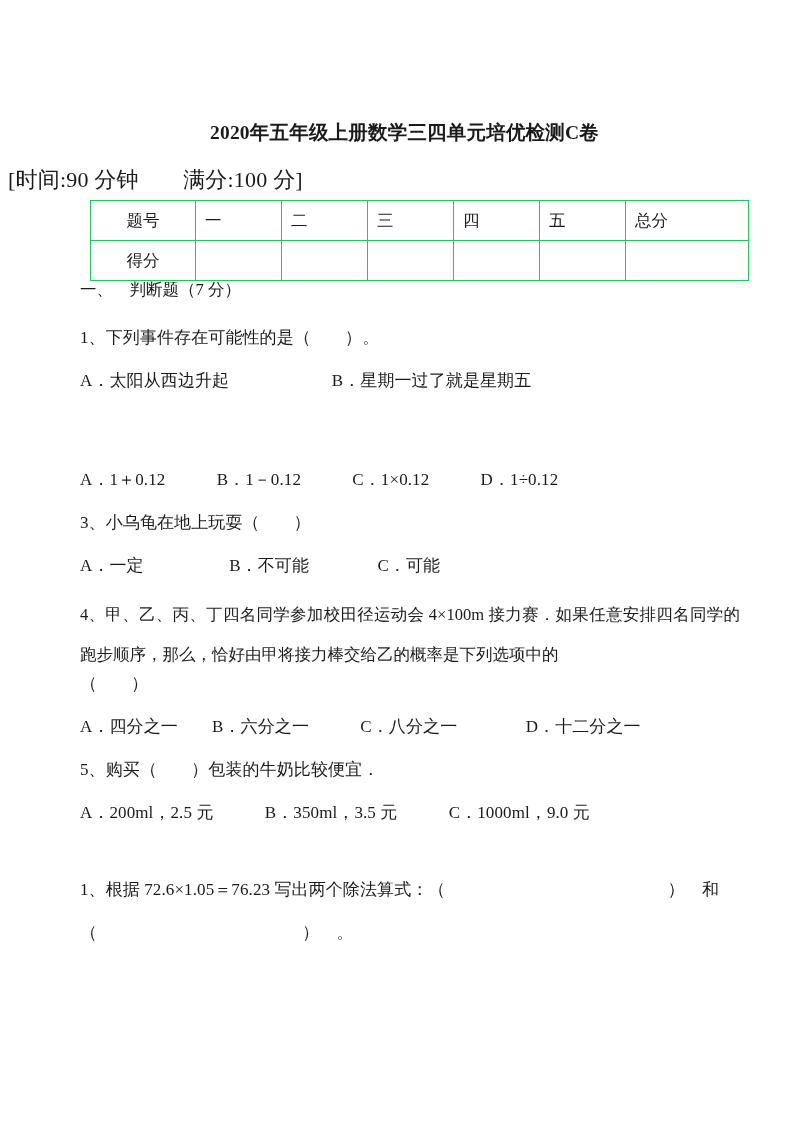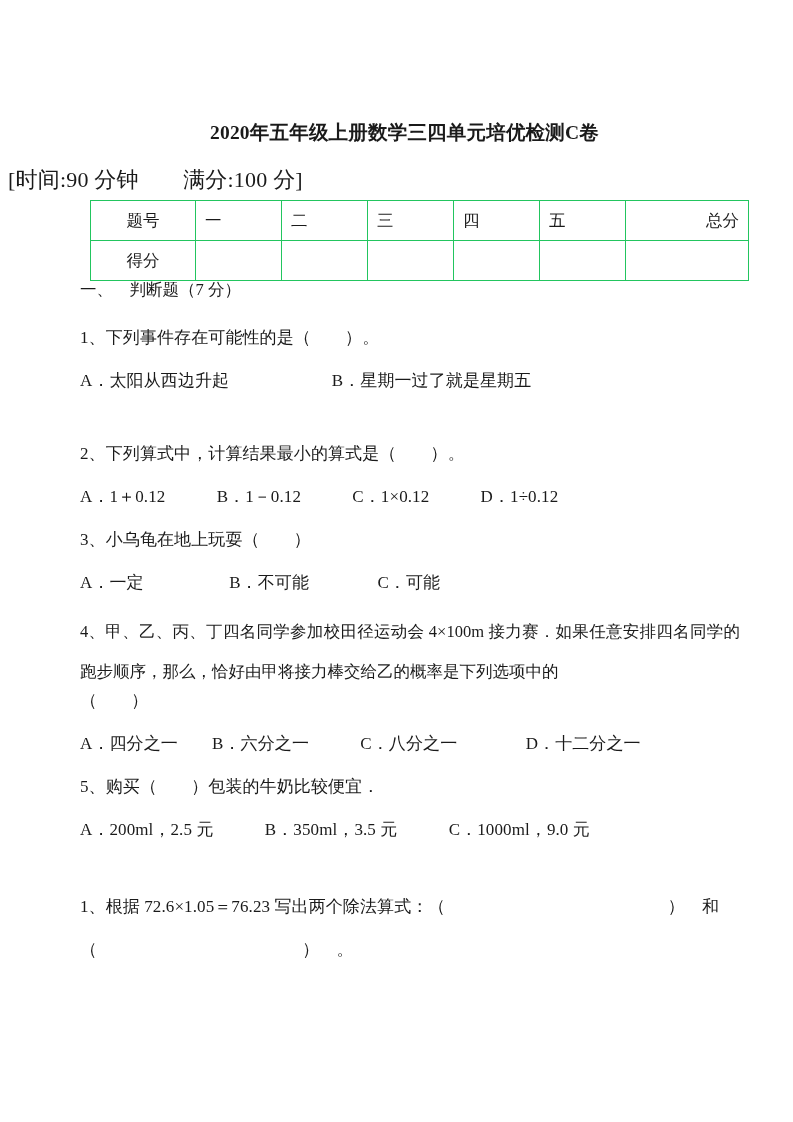--- a/index.html
+++ b/index.html
@@ -73,21 +73,21 @@
   td.label-cell {
     width: 86px;
     text-align: center;
   }
   td.num-cell {
     width: 67px;
     text-align: left;
   }
   td.total-cell {
     width: 104px;
-    text-align: right;
+    text-align: left;
   }
 
   
   .content {
     position: absolute;
     left: 72px;
     top: 282px;
     width: 660px;
   }
   .line {
@@ -155,21 +155,20 @@
 
     <div class="gap-30"></div>
     <div class="line">1、下列事件存在可能性的是（　　）。</div>
 
     <div class="gap-26"></div>
     <div class="line">A．太阳从西边升起　　　　　　B．星期一过了就是星期五</div>
 
     <div class="gap-30"></div>
 
     <div class="gap-26"></div>
-    <div class="line">2、下列算式中，计算结果最小的算式是（　　）。</div>
 
     <div class="gap-26"></div>
     <div class="line">A．1＋0.12　　　B．1－0.12　　　C．1×0.12　　　D．1÷0.12</div>
 
     <div class="gap-26"></div>
     <div class="line">3、小乌龟在地上玩耍（　　）</div>
 
     <div class="gap-26"></div>
     <div class="line">A．一定　　　　　B．不可能　　　　C．可能</div>
 

